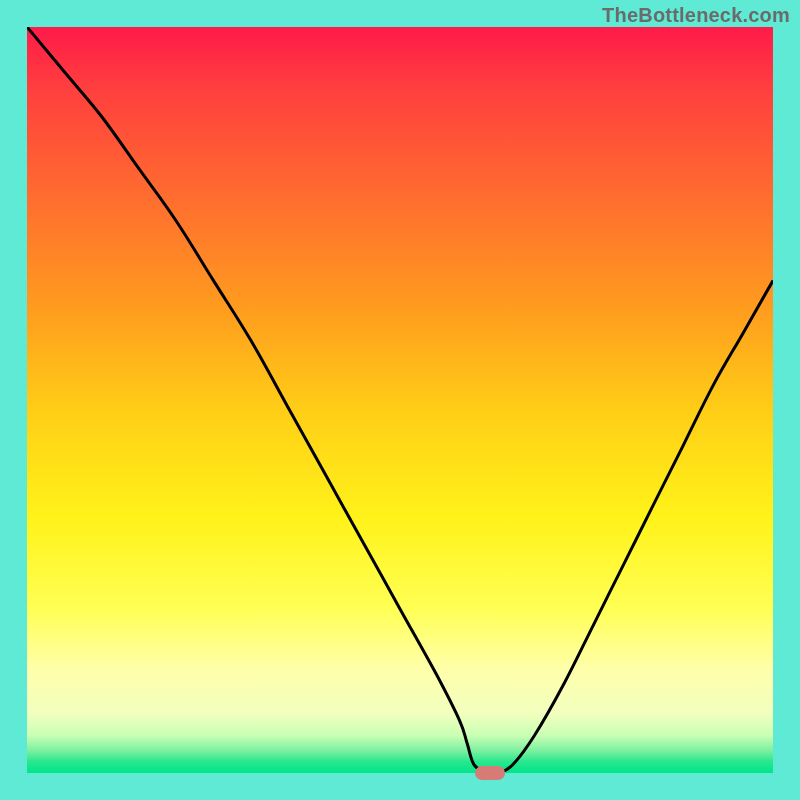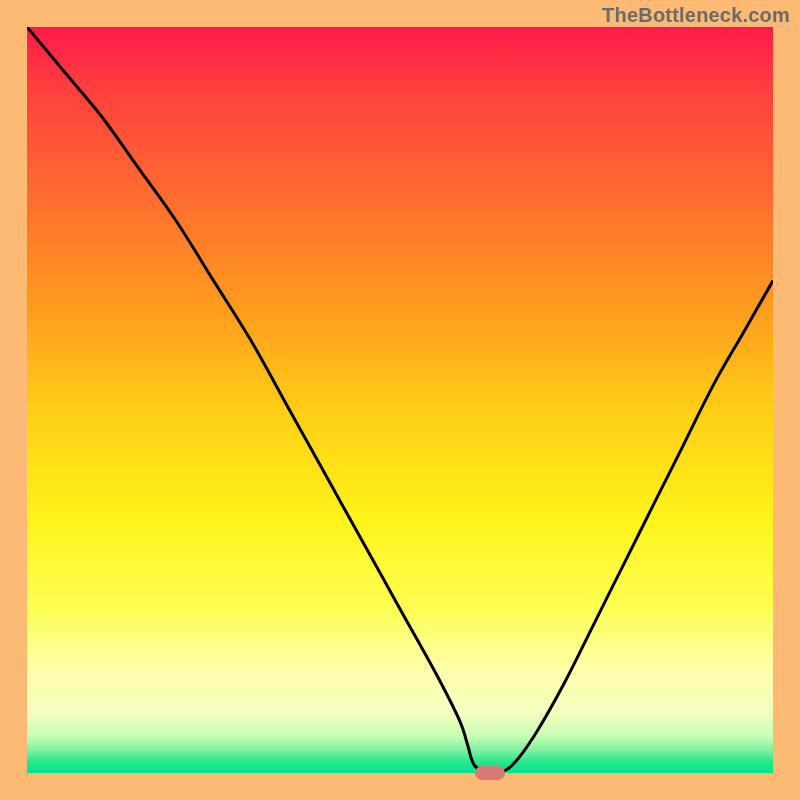--- a/index.html
+++ b/index.html
@@ -7,21 +7,21 @@
     padding: 0;
     width: 800px;
     height: 800px;
     background: #000;
     overflow: hidden;
   }
   .frame {
     position: relative;
     width: 800px;
     height: 800px;
-    background: #fdba74;
+    background: #5eead4;
   }
   .plot-area {
     position: absolute;
     left: 27px;
     top: 27px;
     width: 746px;
     height: 746px;
     background: linear-gradient(to bottom,
       #ff1a4a 0%,
       #ff3e3e 8%,

